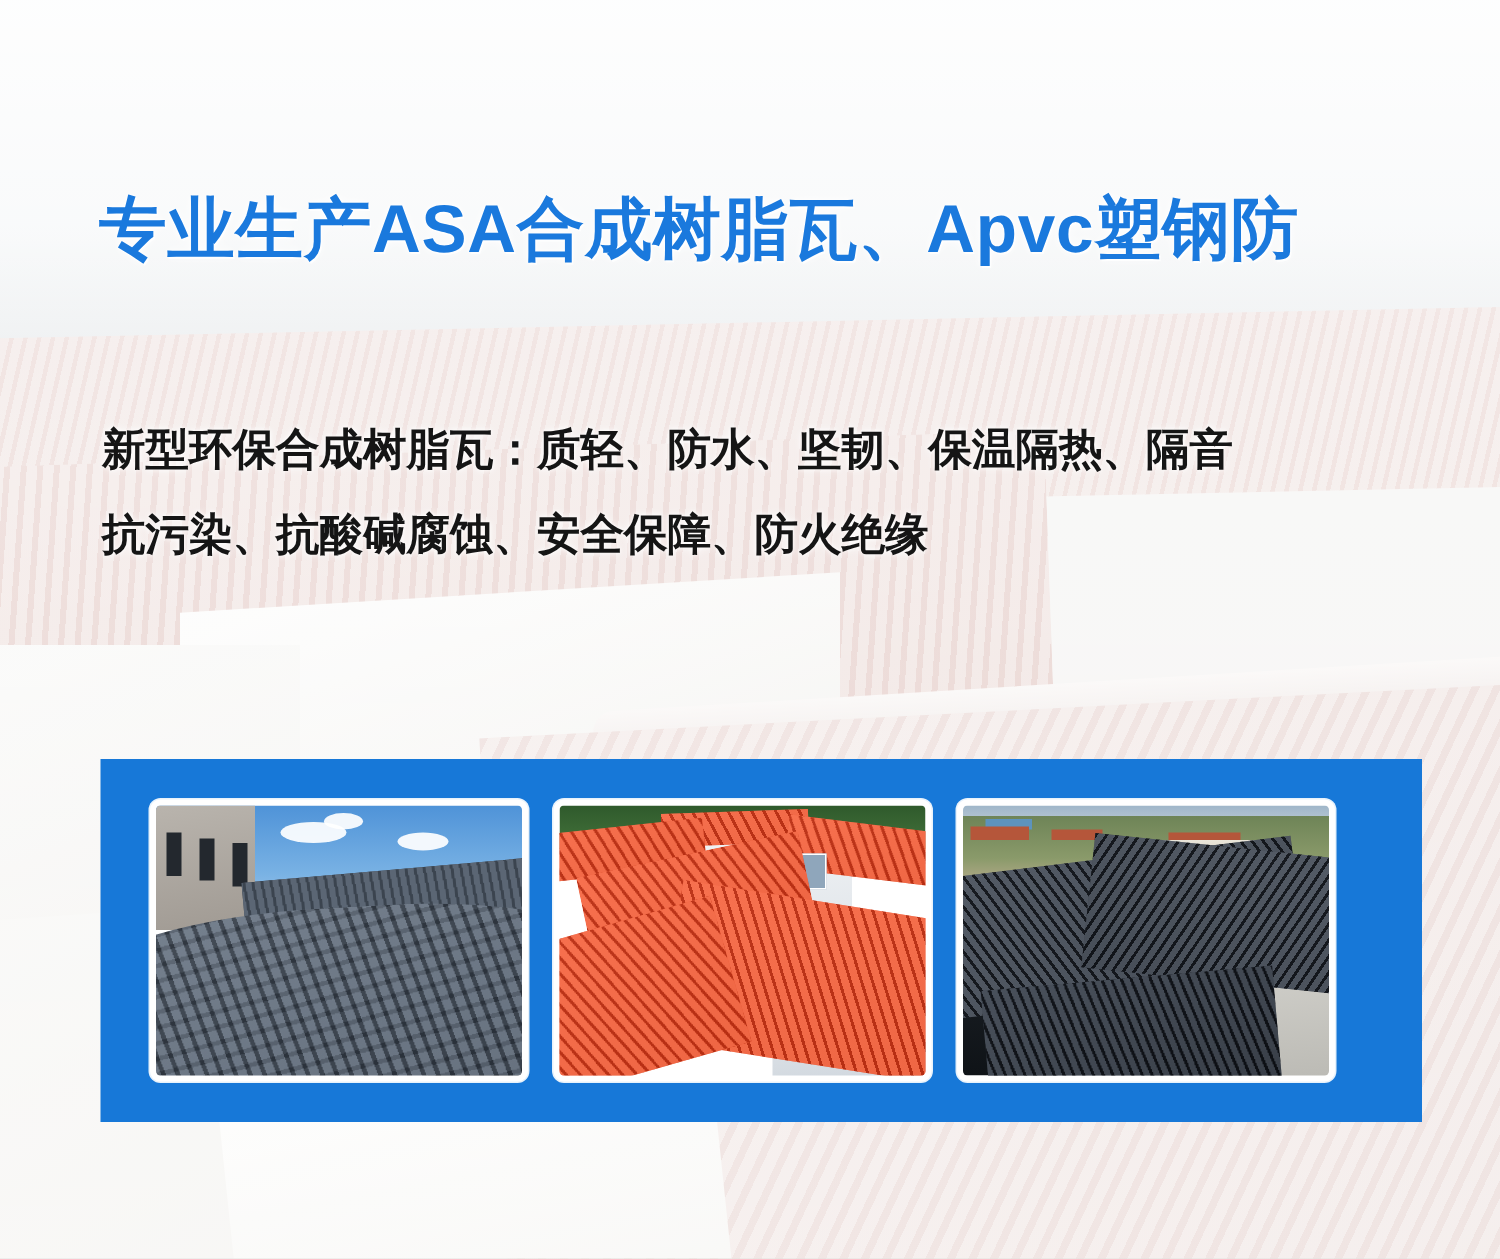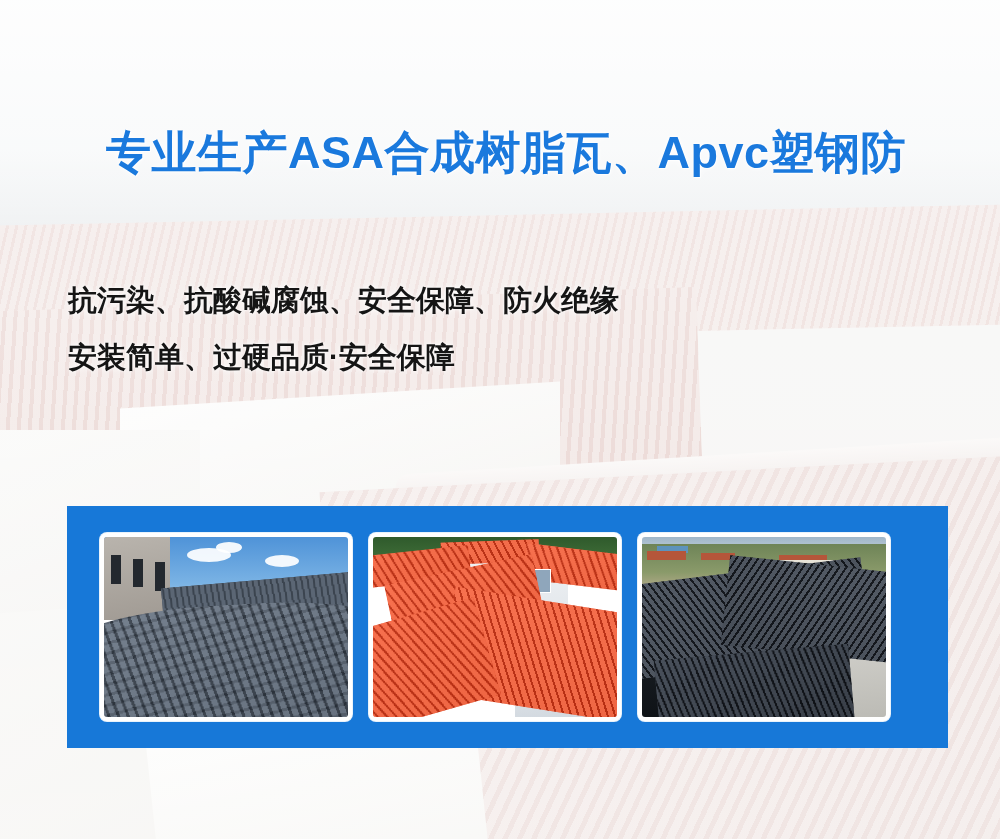--- a/index.html
+++ b/index.html
@@ -97,21 +97,20 @@
   }
 
   
   .headline{
     position:absolute;left:66px;top:92px;width:880px;
     font-size:45px;font-weight:bold;line-height:62px;letter-spacing:.5px;
     color:#1a79dd;
     text-shadow:0 0 3px rgba(255,255,255,.95),0 0 7px rgba(255,255,255,.85),
                 1px 1px 0 rgba(255,255,255,.8);
     white-space:nowrap;
-    text-align:center;
   }
   .headline .l2{display:block;}
 
   
   .subtitle{
     position:absolute;left:68px;top:272px;width:890px;
     font-size:29px;font-weight:bold;line-height:57px;
     color:#151515;
     text-shadow:0 0 3px rgba(255,255,255,.95),0 0 6px rgba(255,255,255,.9);
     white-space:nowrap;
@@ -244,22 +243,22 @@
     <div class="bg-wall-bl"></div>
     <div class="bg-wall-bl2"></div>
     <div class="bg-veil"></div>
   </div>
 
   <h1 class="headline">
     <span class="l1">专业生产ASA合成树脂瓦、Apvc塑钢防</span>
   </h1>
 
   <div class="subtitle">
+    <span>新型环保合成树脂瓦：质轻、防水、坚韧、保温隔热、隔音</span>
     <span>抗污染、抗酸碱腐蚀、安全保障、防火绝缘</span>
-    <span>安装简单、过硬品质·安全保障</span>
   </div>
 
   <div class="gallery">
     <div class="gallery-inner">
 
       <div class="photo">
         <div class="inner p1">
           <div class="sky"></div>
           <div class="cloud c1"></div>
           <div class="cloud c2"></div>

